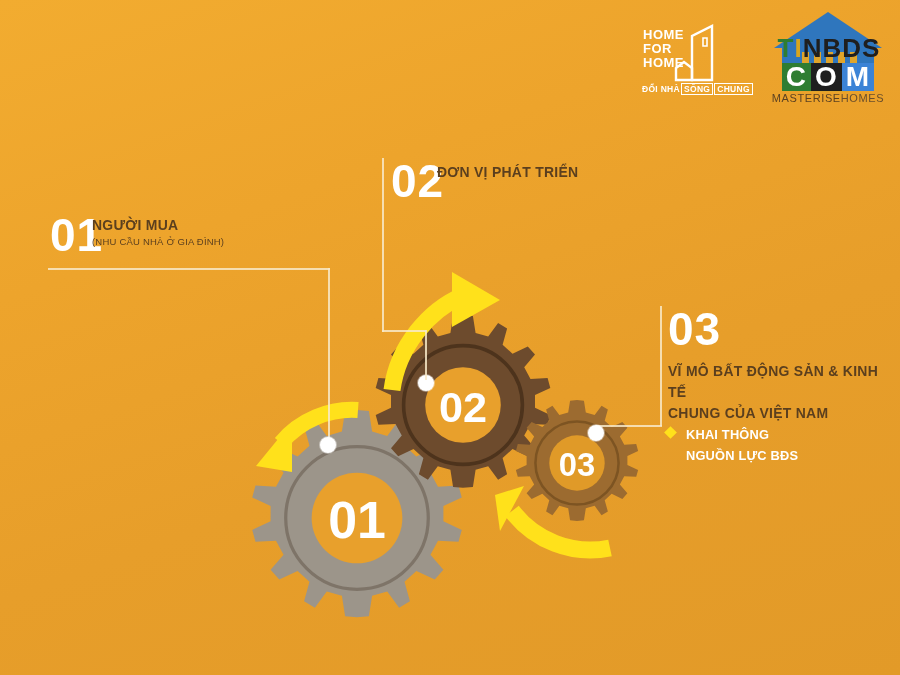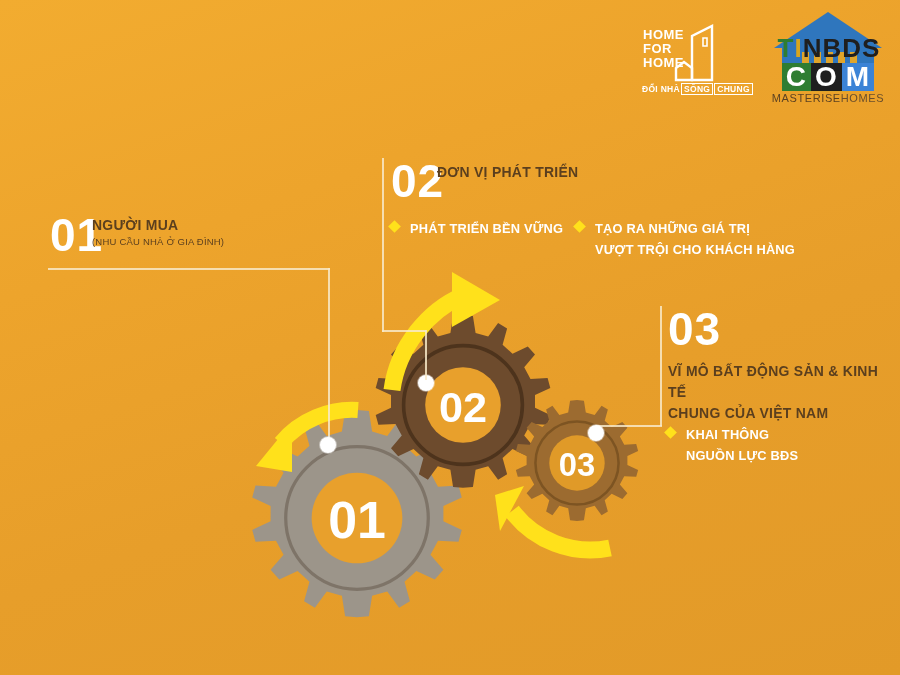--- a/index.html
+++ b/index.html
@@ -333,29 +333,20 @@
   <div class="dot" style="left:588px; top:425px;"></div>
 
   <div class="sec-num" style="left:50px; top:212px;">01</div>
   <div class="sec-title" style="left:92px; top:216px;">NGƯỜI MUA</div>
   <div class="sec-sub" style="left:92px; top:236px;">(NHU CẦU NHÀ Ở GIA ĐÌNH)</div>
 
 
   <div class="sec-num" style="left:391px; top:158px;">02</div>
   <div class="sec-title" style="left:437px; top:163px;">ĐƠN VỊ PHÁT TRIỂN</div>
 
-  <div class="bullet" style="left:390px; top:218px; width:190px;">
-    <div class="diamond"></div>
-    <div class="btext">PHÁT TRIỂN BỀN VỮNG</div>
-  </div>
-  <div class="bullet" style="left:575px; top:218px; width:300px;">
-    <div class="diamond"></div>
-    <div class="btext">TẠO RA NHỮNG GIÁ TRỊ
-VƯỢT TRỘI CHO KHÁCH HÀNG</div>
-  </div>
 
   <div class="sec-num" style="left:668px; top:306px;">03</div>
   <div class="sec-title" style="left:668px; top:360px; white-space:pre-line; line-height:21px;">VĨ MÔ BẤT ĐỘNG SẢN &amp; KINH TẾ
 CHUNG CỦA VIỆT NAM</div>
 
   <div class="bullet" style="left:666px; top:424px; width:230px;">
     <div class="diamond"></div>
     <div class="btext">KHAI THÔNG
 NGUỒN LỰC BĐS</div>
   </div>

